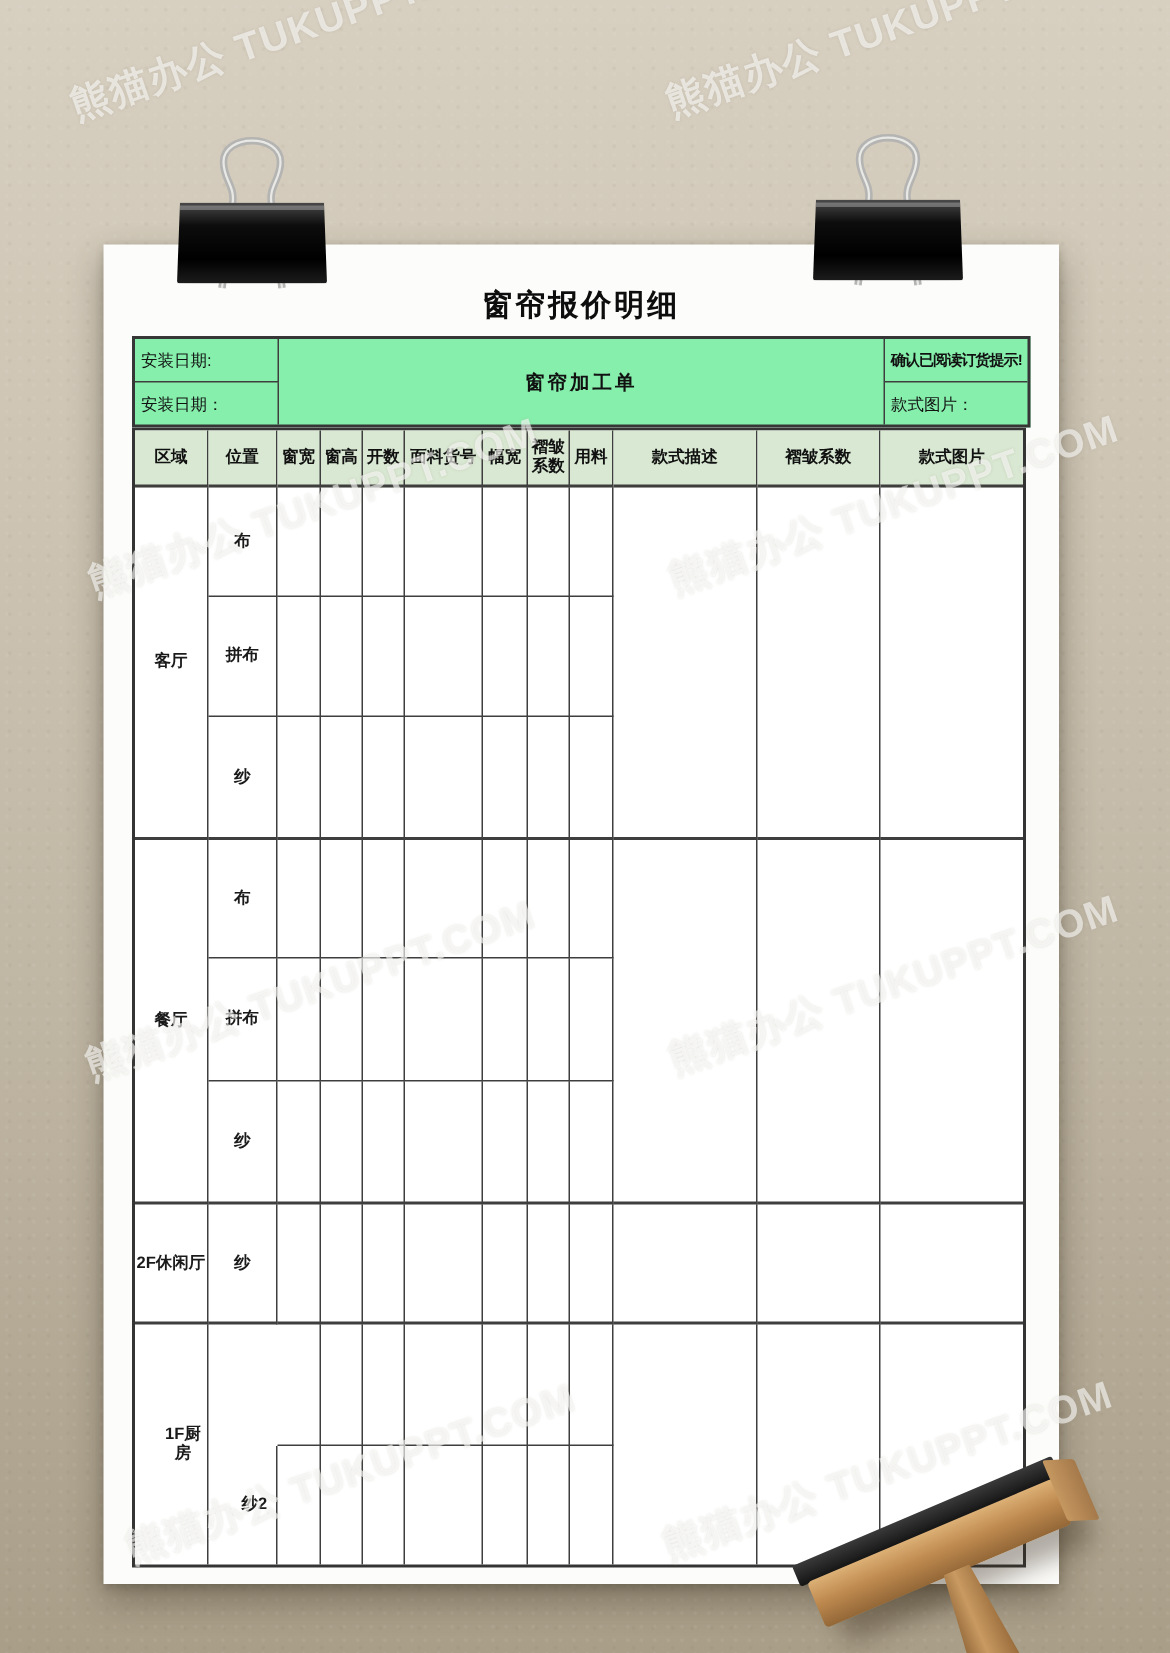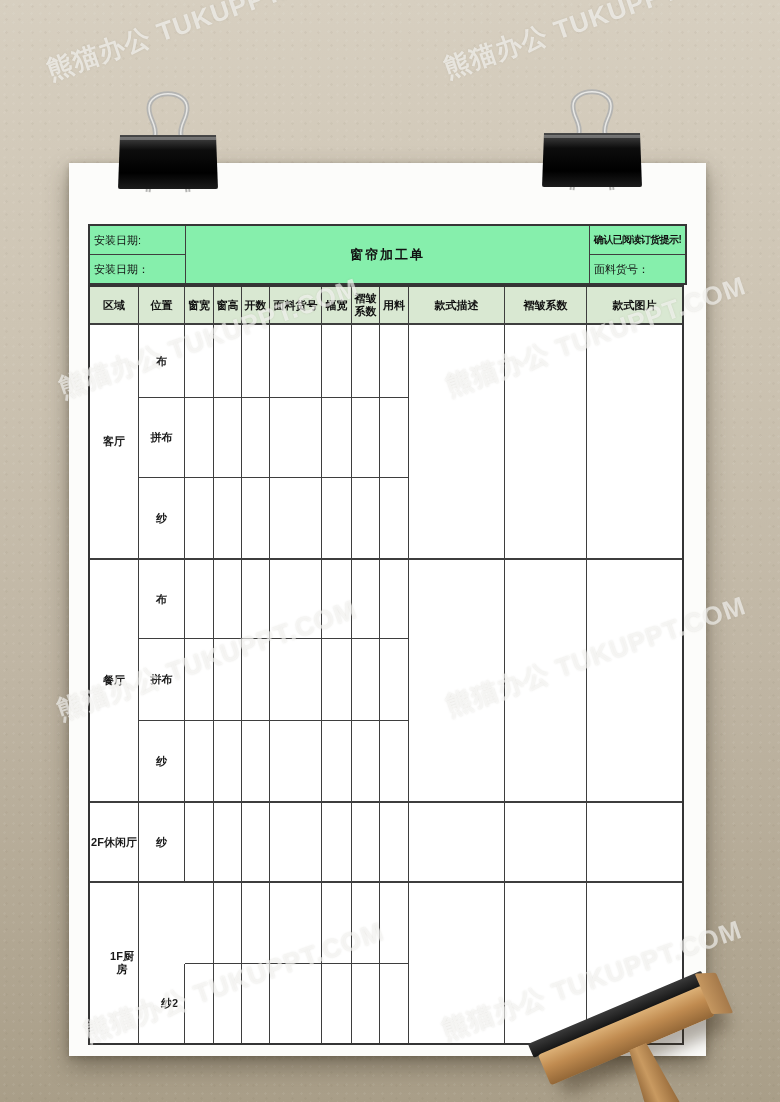--- a/index.html
+++ b/index.html
@@ -69,27 +69,28 @@
   .wm{position:absolute;z-index:50;pointer-events:none;white-space:nowrap;
     color:rgba(255,255,255,0.58);font-weight:bold;font-size:26px;letter-spacing:1px;
     transform:rotate(-19deg);transform-origin:0 50%;
     text-shadow:0 0 2px rgba(160,155,140,0.3);}
 </style>
 </head>
 <body>
 
 <div class="paper">
 
+  <div class="doc-title">窗帘报价明细</div>
 
   <div class="ttbl">
     <div class="lab" style="grid-area:1/1">安装日期:</div>
     <div class="lab nb" style="grid-area:2/1">安装日期：</div>
     <div class="big nb" style="grid-area:1/2/3/3">窗帘加工单</div>
     <div class="conf nr" style="grid-area:1/3">确认已阅读订货提示!</div>
-    <div class="lab nb nr" style="grid-area:2/3">面料货号：</div>
+    <div class="lab nb nr" style="grid-area:2/3">款式图片：</div>
   </div>
 
   <div class="tbl">
 
     <div class="hd" style="grid-area:1/1">区域</div>
     <div class="hd" style="grid-area:1/2">位置</div>
     <div class="hd" style="grid-area:1/3">窗宽</div>
     <div class="hd" style="grid-area:1/4">窗高</div>
     <div class="hd" style="grid-area:1/5">开数</div>
     <div class="hd" style="grid-area:1/6">面料货号</div>

